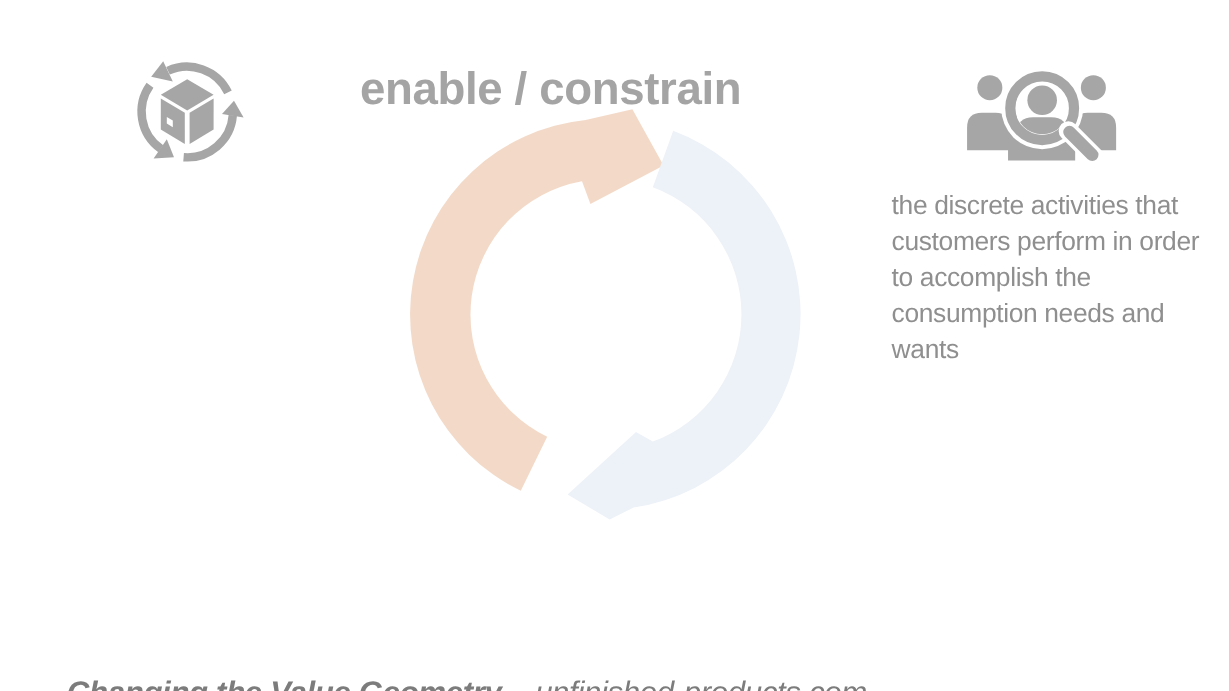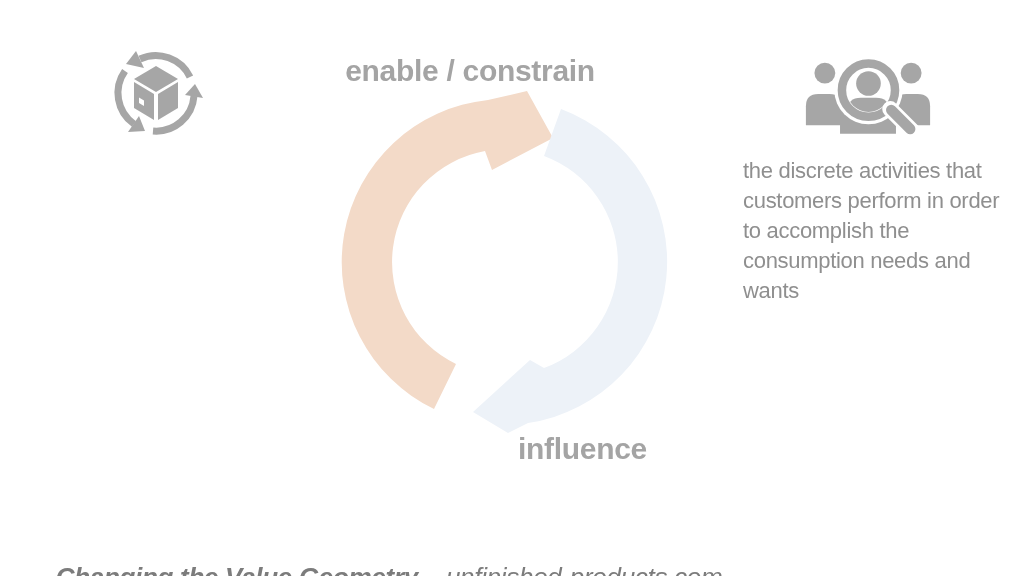--- a/index.html
+++ b/index.html
@@ -6,23 +6,22 @@
   .slide{
     position:relative;
     width:1024px;height:576px;
     background:#ffffff;
     overflow:hidden;
     font-family:"Liberation Sans", sans-serif;
   }
   .abs{position:absolute;}
   .cycle-label{
     font-weight:bold;
-    font-size:30px;
+    font-size:38px;
     color:var(--label-gray,#a4a4a4);
-    text-align:center;
     letter-spacing:-0.3px;
   }
   .desc{
     font-size:22px;
     line-height:30px;
     letter-spacing:-0.3px;
     color:var(--text-gray,#8f8f8f);
     white-space:pre-line;
     margin:0;
   }
@@ -89,19 +88,18 @@
     <path class="blue" d="M561,109 A163,163 0 0 1 528,423 L508,433 L473,412 L530,360 L544,368 A113,113 0 0 0 544,156 Z"></path>
   </svg>
 
 
   <p class="abs desc" style="left:707px;top:156px;width:310px;margin-left:36px;">the discrete activities that
 customers perform in order
 to accomplish the
 consumption needs and
 wants</p>
 
-  <div class="abs cycle-label" style="left:480px;top:432px;width:205px;">influence</div>
 
   <div class="abs footer" style="left:28px;top:531px;">
     <span class="bold">Changing the Value Geometry </span><span>– unfinished-products.com</span>
   </div>
 
 </div>
 
 </body></html>

